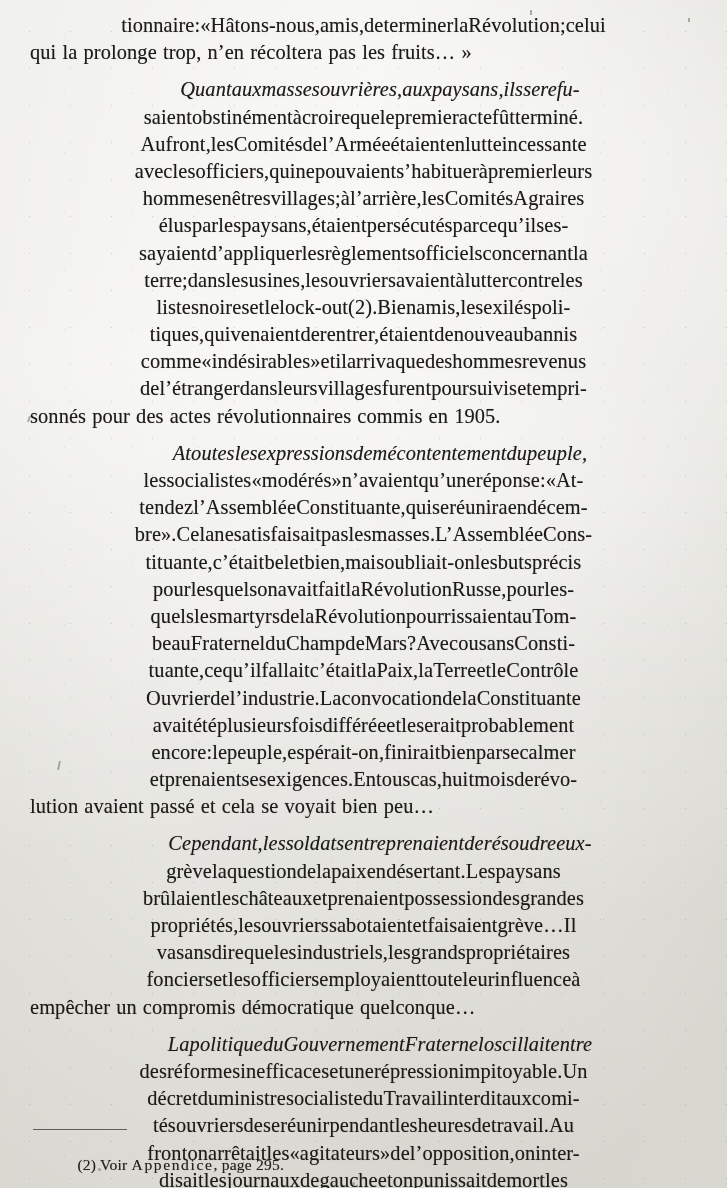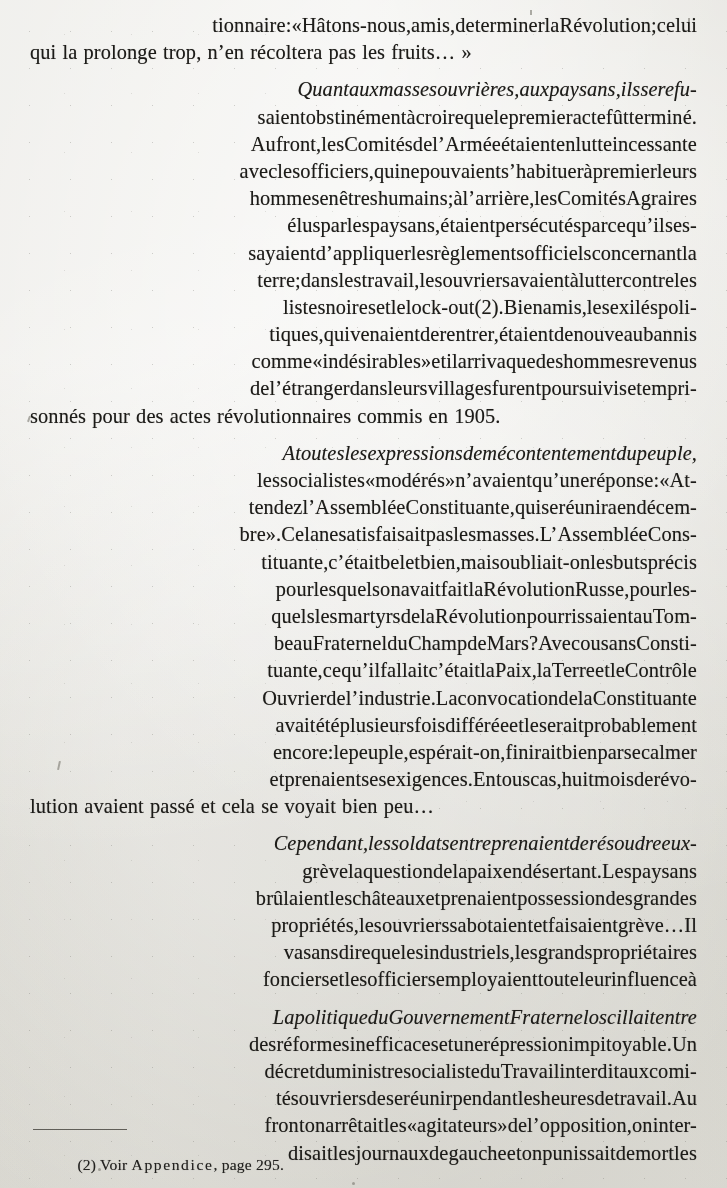--- a/index.html
+++ b/index.html
@@ -61,21 +61,21 @@
     display: flex;
     height: 27.2px;
     align-items: baseline;
     font-size: 20.4px;
     letter-spacing: 0.1px;
     white-space: pre;
     overflow: hidden;
   }
   
   .line.just {
-    justify-content: flex-end;
+    justify-content: center;
   }
   .line.last {
     justify-content: flex-start;
   }
   .line .w { display: inline-block; }
   .line.last .w + .w { margin-left: 0.30em; }
 
   
   .line.indent { padding-left: 33px; font-style: italic; }
   .line.indent.just { }
@@ -126,24 +126,24 @@
       <div class="para">
         <div class="line just"><span class="w">tionnaire</span><span class="w">:</span><span class="w">«</span><span class="w">Hâtons-nous,</span><span class="w">amis,</span><span class="w">de</span><span class="w">terminer</span><span class="w">la</span><span class="w">Révolution;</span><span class="w">celui</span></div>
         <div class="line last"><span class="w">qui</span><span class="w">la</span><span class="w">prolonge</span><span class="w">trop,</span><span class="w">n’en</span><span class="w">récoltera</span><span class="w">pas</span><span class="w">les</span><span class="w">fruits…</span><span class="w">»</span></div>
       </div>
       <div class="gap"></div>
       <div class="para">
         <div class="line just indent"><span class="w">Quant</span><span class="w">aux</span><span class="w">masses</span><span class="w">ouvrières,</span><span class="w">aux</span><span class="w">paysans,</span><span class="w">ils</span><span class="w">se</span><span class="w">refu-</span></div>
         <div class="line just"><span class="w">saient</span><span class="w">obstinément</span><span class="w">à</span><span class="w">croire</span><span class="w">que</span><span class="w">le</span><span class="w">premier</span><span class="w">acte</span><span class="w">fût</span><span class="w">terminé.</span></div>
         <div class="line just"><span class="w">Au</span><span class="w">front,</span><span class="w">les</span><span class="w">Comités</span><span class="w">de</span><span class="w">l’Armée</span><span class="w">étaient</span><span class="w">en</span><span class="w">lutte</span><span class="w">incessante</span></div>
         <div class="line just"><span class="w">avec</span><span class="w">les</span><span class="w">officiers,</span><span class="w">qui</span><span class="w">ne</span><span class="w">pouvaient</span><span class="w">s’habituer</span><span class="w">à</span><span class="w">premier</span><span class="w">leurs</span></div>
-        <div class="line just"><span class="w">hommes</span><span class="w">en</span><span class="w">êtres</span><span class="w">humains;</span><span class="w">à</span><span class="w">l’arrière,</span><span class="w">les</span><span class="w">Comités</span><span class="w">Agraires</span></div>
+        <div class="line just"><span class="w">hommes</span><span class="w">en</span><span class="w">êtres</span><span class="w">villages;</span><span class="w">à</span><span class="w">l’arrière,</span><span class="w">les</span><span class="w">Comités</span><span class="w">Agraires</span></div>
         <div class="line just"><span class="w">élus</span><span class="w">par</span><span class="w">les</span><span class="w">paysans,</span><span class="w">étaient</span><span class="w">persécutés</span><span class="w">parce</span><span class="w">qu’ils</span><span class="w">es-</span></div>
         <div class="line just"><span class="w">sayaient</span><span class="w">d’appliquer</span><span class="w">les</span><span class="w">règlements</span><span class="w">officiels</span><span class="w">concernant</span><span class="w">la</span></div>
-        <div class="line just"><span class="w">terre;</span><span class="w">dans</span><span class="w">les</span><span class="w">travail,</span><span class="w">les</span><span class="w">ouvriers</span><span class="w">avaient</span><span class="w">à</span><span class="w">lutter</span><span class="w">contre</span><span class="w">les</span></div>
+        <div class="line just"><span class="w">terre;</span><span class="w">dans</span><span class="w">les</span><span class="w">usines,</span><span class="w">les</span><span class="w">ouvriers</span><span class="w">avaient</span><span class="w">à</span><span class="w">lutter</span><span class="w">contre</span><span class="w">les</span></div>
         <div class="line just"><span class="w">listes</span><span class="w">noires</span><span class="w">et</span><span class="w">le</span><span class="w">lock-out</span><span class="w">(2).</span><span class="w">Bien</span><span class="w">amis,</span><span class="w">les</span><span class="w">exilés</span><span class="w">poli-</span></div>
         <div class="line just"><span class="w">tiques,</span><span class="w">qui</span><span class="w">venaient</span><span class="w">de</span><span class="w">rentrer,</span><span class="w">étaient</span><span class="w">de</span><span class="w">nouveau</span><span class="w">bannis</span></div>
         <div class="line just"><span class="w">comme</span><span class="w">«</span><span class="w">indésirables</span><span class="w">»</span><span class="w">et</span><span class="w">il</span><span class="w">arriva</span><span class="w">que</span><span class="w">des</span><span class="w">hommes</span><span class="w">revenus</span></div>
         <div class="line just"><span class="w">de</span><span class="w">l’étranger</span><span class="w">dans</span><span class="w">leurs</span><span class="w">villages</span><span class="w">furent</span><span class="w">poursuivis</span><span class="w">et</span><span class="w">empri-</span></div>
         <div class="line last"><span class="w">sonnés</span><span class="w">pour</span><span class="w">des</span><span class="w">actes</span><span class="w">révolutionnaires</span><span class="w">commis</span><span class="w">en</span><span class="w">1905.</span></div>
       </div>
       <div class="gap"></div>
       <div class="para">
         <div class="line just indent"><span class="w">A</span><span class="w">toutes</span><span class="w">les</span><span class="w">expressions</span><span class="w">de</span><span class="w">mécontentement</span><span class="w">du</span><span class="w">peuple,</span></div>
         <div class="line just"><span class="w">les</span><span class="w">socialistes</span><span class="w">«</span><span class="w">modérés</span><span class="w">»</span><span class="w">n’avaient</span><span class="w">qu’une</span><span class="w">réponse</span><span class="w">:</span><span class="w">«</span><span class="w">At-</span></div>
@@ -161,20 +161,21 @@
         <div class="line last"><span class="w">lution</span><span class="w">avaient</span><span class="w">passé</span><span class="w">et</span><span class="w">cela</span><span class="w">se</span><span class="w">voyait</span><span class="w">bien</span><span class="w">peu…</span></div>
       </div>
       <div class="gap"></div>
       <div class="para">
         <div class="line just indent"><span class="w">Cependant,</span><span class="w">les</span><span class="w">soldats</span><span class="w">entreprenaient</span><span class="w">de</span><span class="w">résoudre</span><span class="w">eux-</span></div>
         <div class="line just"><span class="w">grève</span><span class="w">la</span><span class="w">question</span><span class="w">de</span><span class="w">la</span><span class="w">paix</span><span class="w">en</span><span class="w">désertant.</span><span class="w">Les</span><span class="w">paysans</span></div>
         <div class="line just"><span class="w">brûlaient</span><span class="w">les</span><span class="w">châteaux</span><span class="w">et</span><span class="w">prenaient</span><span class="w">possession</span><span class="w">des</span><span class="w">grandes</span></div>
         <div class="line just"><span class="w">propriétés,</span><span class="w">les</span><span class="w">ouvriers</span><span class="w">sabotaient</span><span class="w">et</span><span class="w">faisaient</span><span class="w">grève…</span><span class="w">Il</span></div>
         <div class="line just"><span class="w">va</span><span class="w">sans</span><span class="w">dire</span><span class="w">que</span><span class="w">les</span><span class="w">industriels,</span><span class="w">les</span><span class="w">grands</span><span class="w">propriétaires</span></div>
         <div class="line just"><span class="w">fonciers</span><span class="w">et</span><span class="w">les</span><span class="w">officiers</span><span class="w">employaient</span><span class="w">toute</span><span class="w">leur</span><span class="w">influence</span><span class="w">à</span></div>
+        <div class="line last"><span class="w">empêcher</span><span class="w">un</span><span class="w">compromis</span><span class="w">démocratique</span><span class="w">quelconque…</span></div>
       </div>
       <div class="gap"></div>
       <div class="para">
         <div class="line just indent"><span class="w">La</span><span class="w">politique</span><span class="w">du</span><span class="w">Gouvernement</span><span class="w">Fraternel</span><span class="w">oscillait</span><span class="w">entre</span></div>
         <div class="line just"><span class="w">des</span><span class="w">réformes</span><span class="w">inefficaces</span><span class="w">et</span><span class="w">une</span><span class="w">répression</span><span class="w">impitoyable.</span><span class="w">Un</span></div>
         <div class="line just"><span class="w">décret</span><span class="w">du</span><span class="w">ministre</span><span class="w">socialiste</span><span class="w">du</span><span class="w">Travail</span><span class="w">interdit</span><span class="w">aux</span><span class="w">comi-</span></div>
         <div class="line just"><span class="w">tés</span><span class="w">ouvriers</span><span class="w">de</span><span class="w">se</span><span class="w">réunir</span><span class="w">pendant</span><span class="w">les</span><span class="w">heures</span><span class="w">de</span><span class="w">travail.</span><span class="w">Au</span></div>
         <div class="line just"><span class="w">front</span><span class="w">on</span><span class="w">arrêtait</span><span class="w">les</span><span class="w">«</span><span class="w">agitateurs</span><span class="w">»</span><span class="w">de</span><span class="w">l’opposition,</span><span class="w">on</span><span class="w">inter-</span></div>
         <div class="line just"><span class="w">disait</span><span class="w">les</span><span class="w">journaux</span><span class="w">de</span><span class="w">gauche</span><span class="w">et</span><span class="w">on</span><span class="w">punissait</span><span class="w">de</span><span class="w">mort</span><span class="w">les</span></div>
       </div>

